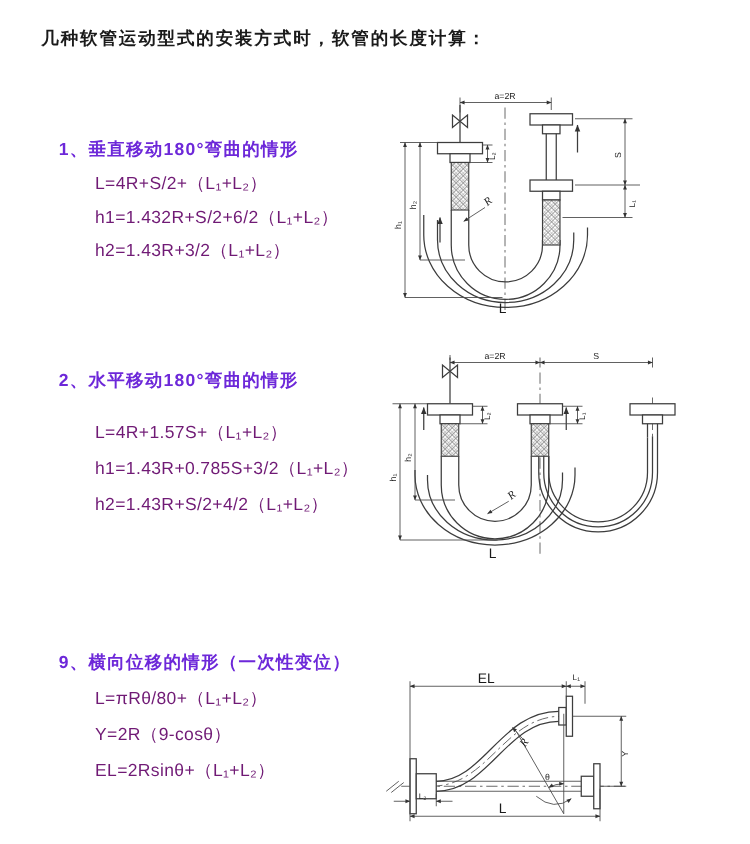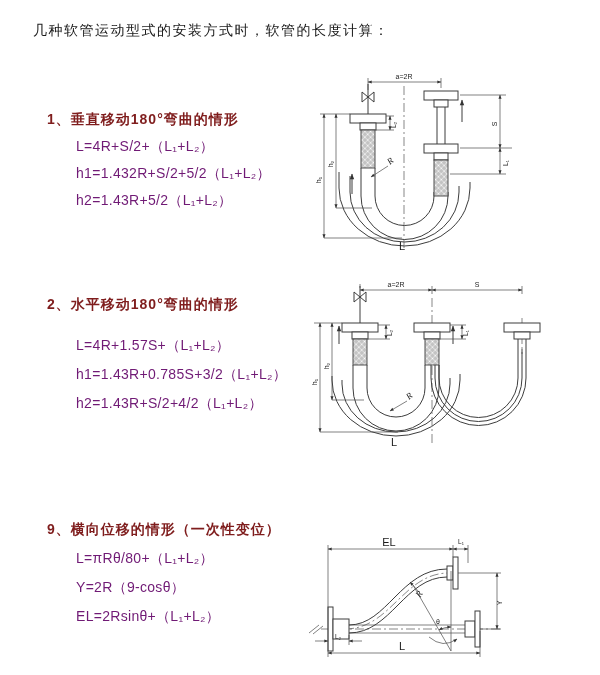--- a/index.html
+++ b/index.html
@@ -2,26 +2,26 @@
 <html><head>
 <meta charset="utf-8">
 <style>
   html,body{margin:0;padding:0;}
   body{
     width:600px;height:675px;position:relative;background:#fff;
     font-family:"Liberation Sans","DejaVu Sans",sans-serif;color:#141414;
     overflow:hidden;
   }
   .title{
-    position:absolute;left:33px;top:22px;font-size:14px;font-weight:400;
+    position:absolute;left:33px;top:22px;font-size:14px;font-weight:700;
     letter-spacing:1.5px;color:#1a1a1a;white-space:nowrap;
   }
   .sec-heading{
     position:absolute;left:47px;font-size:14px;font-weight:700;
-    letter-spacing:1px;color:#7f1d1d;white-space:nowrap;
+    letter-spacing:1px;color:#6d28d9;white-space:nowrap;
   }
   .formula{
     position:absolute;left:76px;font-size:14px;color:#701a75;
     letter-spacing:.3px;white-space:nowrap;
   }
   #h1-1{top:111px}
   #f1-1{top:138px}#f1-2{top:165px}#f1-3{top:192px}
   #h2-1{top:296px}
   #f2-1{top:337px}#f2-2{top:366px}#f2-3{top:395px}
   #h3-1{top:521px}
@@ -54,22 +54,22 @@
       <rect width="4" height="4" fill="#fff"></rect>
       <path d="M0,0H4 M0,2H4 M0,0V4 M2,0V4" stroke="#8a8a8a" stroke-width="0.6"></path>
     </pattern>
   </defs>
 </svg>
 
 <div class="title">几种软管运动型式的安装方式时，软管的长度计算：</div>
 
 <div class="sec-heading" id="h1-1">1、垂直移动180°弯曲的情形</div>
 <div class="formula" id="f1-1">L=4R+S/2+（L₁+L₂）</div>
-<div class="formula" id="f1-2">h1=1.432R+S/2+5/2（L₁+L₂）</div>
-<div class="formula" id="f1-3">h2=1.43R+5/2（L₁+L₂）</div>
+<div class="formula" id="f1-2">h1=1.432R+S/2+6/2（L₁+L₂）</div>
+<div class="formula" id="f1-3">h2=1.43R+3/2（L₁+L₂）</div>
 
 <div class="sec-heading" id="h2-1">2、水平移动180°弯曲的情形</div>
 <div class="formula" id="f2-1">L=4R+1.57S+（L₁+L₂）</div>
 <div class="formula" id="f2-2">h1=1.43R+0.785S+3/2（L₁+L₂）</div>
 <div class="formula" id="f2-3">h2=1.43R+S/2+4/2（L₁+L₂）</div>
 
 <div class="sec-heading" id="h3-1">9、横向位移的情形（一次性变位）</div>
 <div class="formula" id="f3-1">L=πRθ/80+（L₁+L₂）</div>
 <div class="formula" id="f3-2">Y=2R（9-cosθ）</div>
 <div class="formula" id="f3-3">EL=2Rsinθ+（L₁+L₂）</div>

